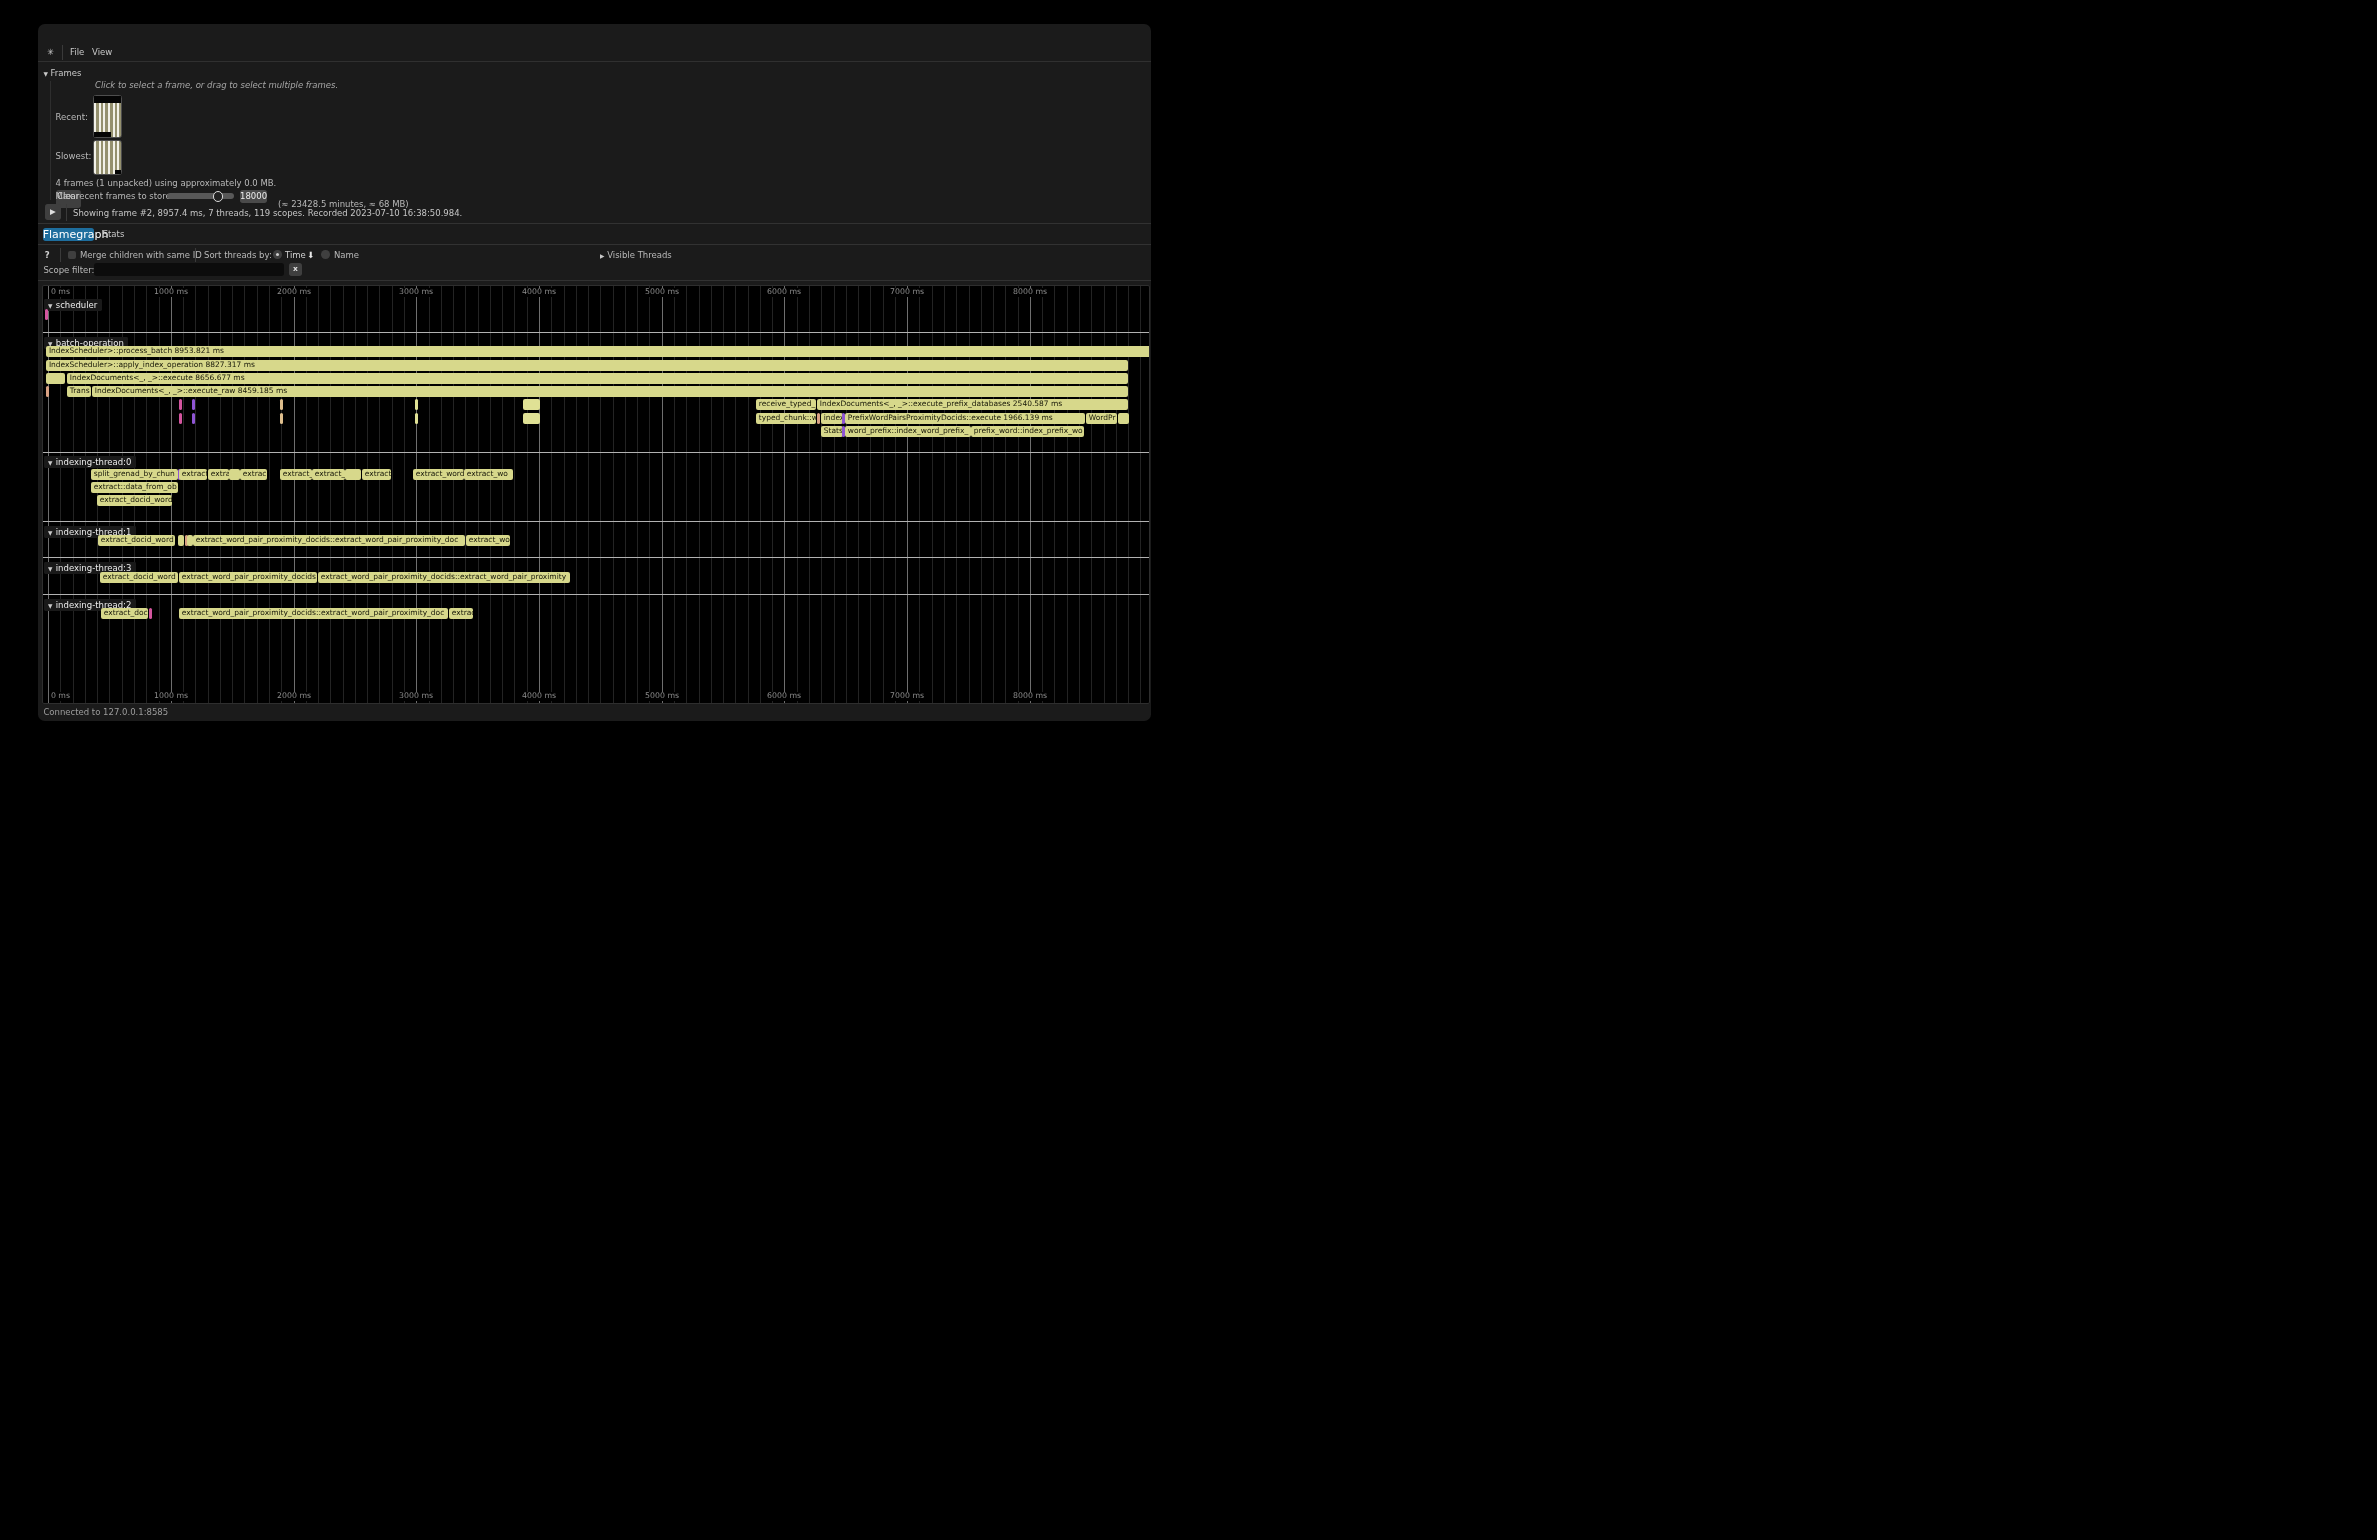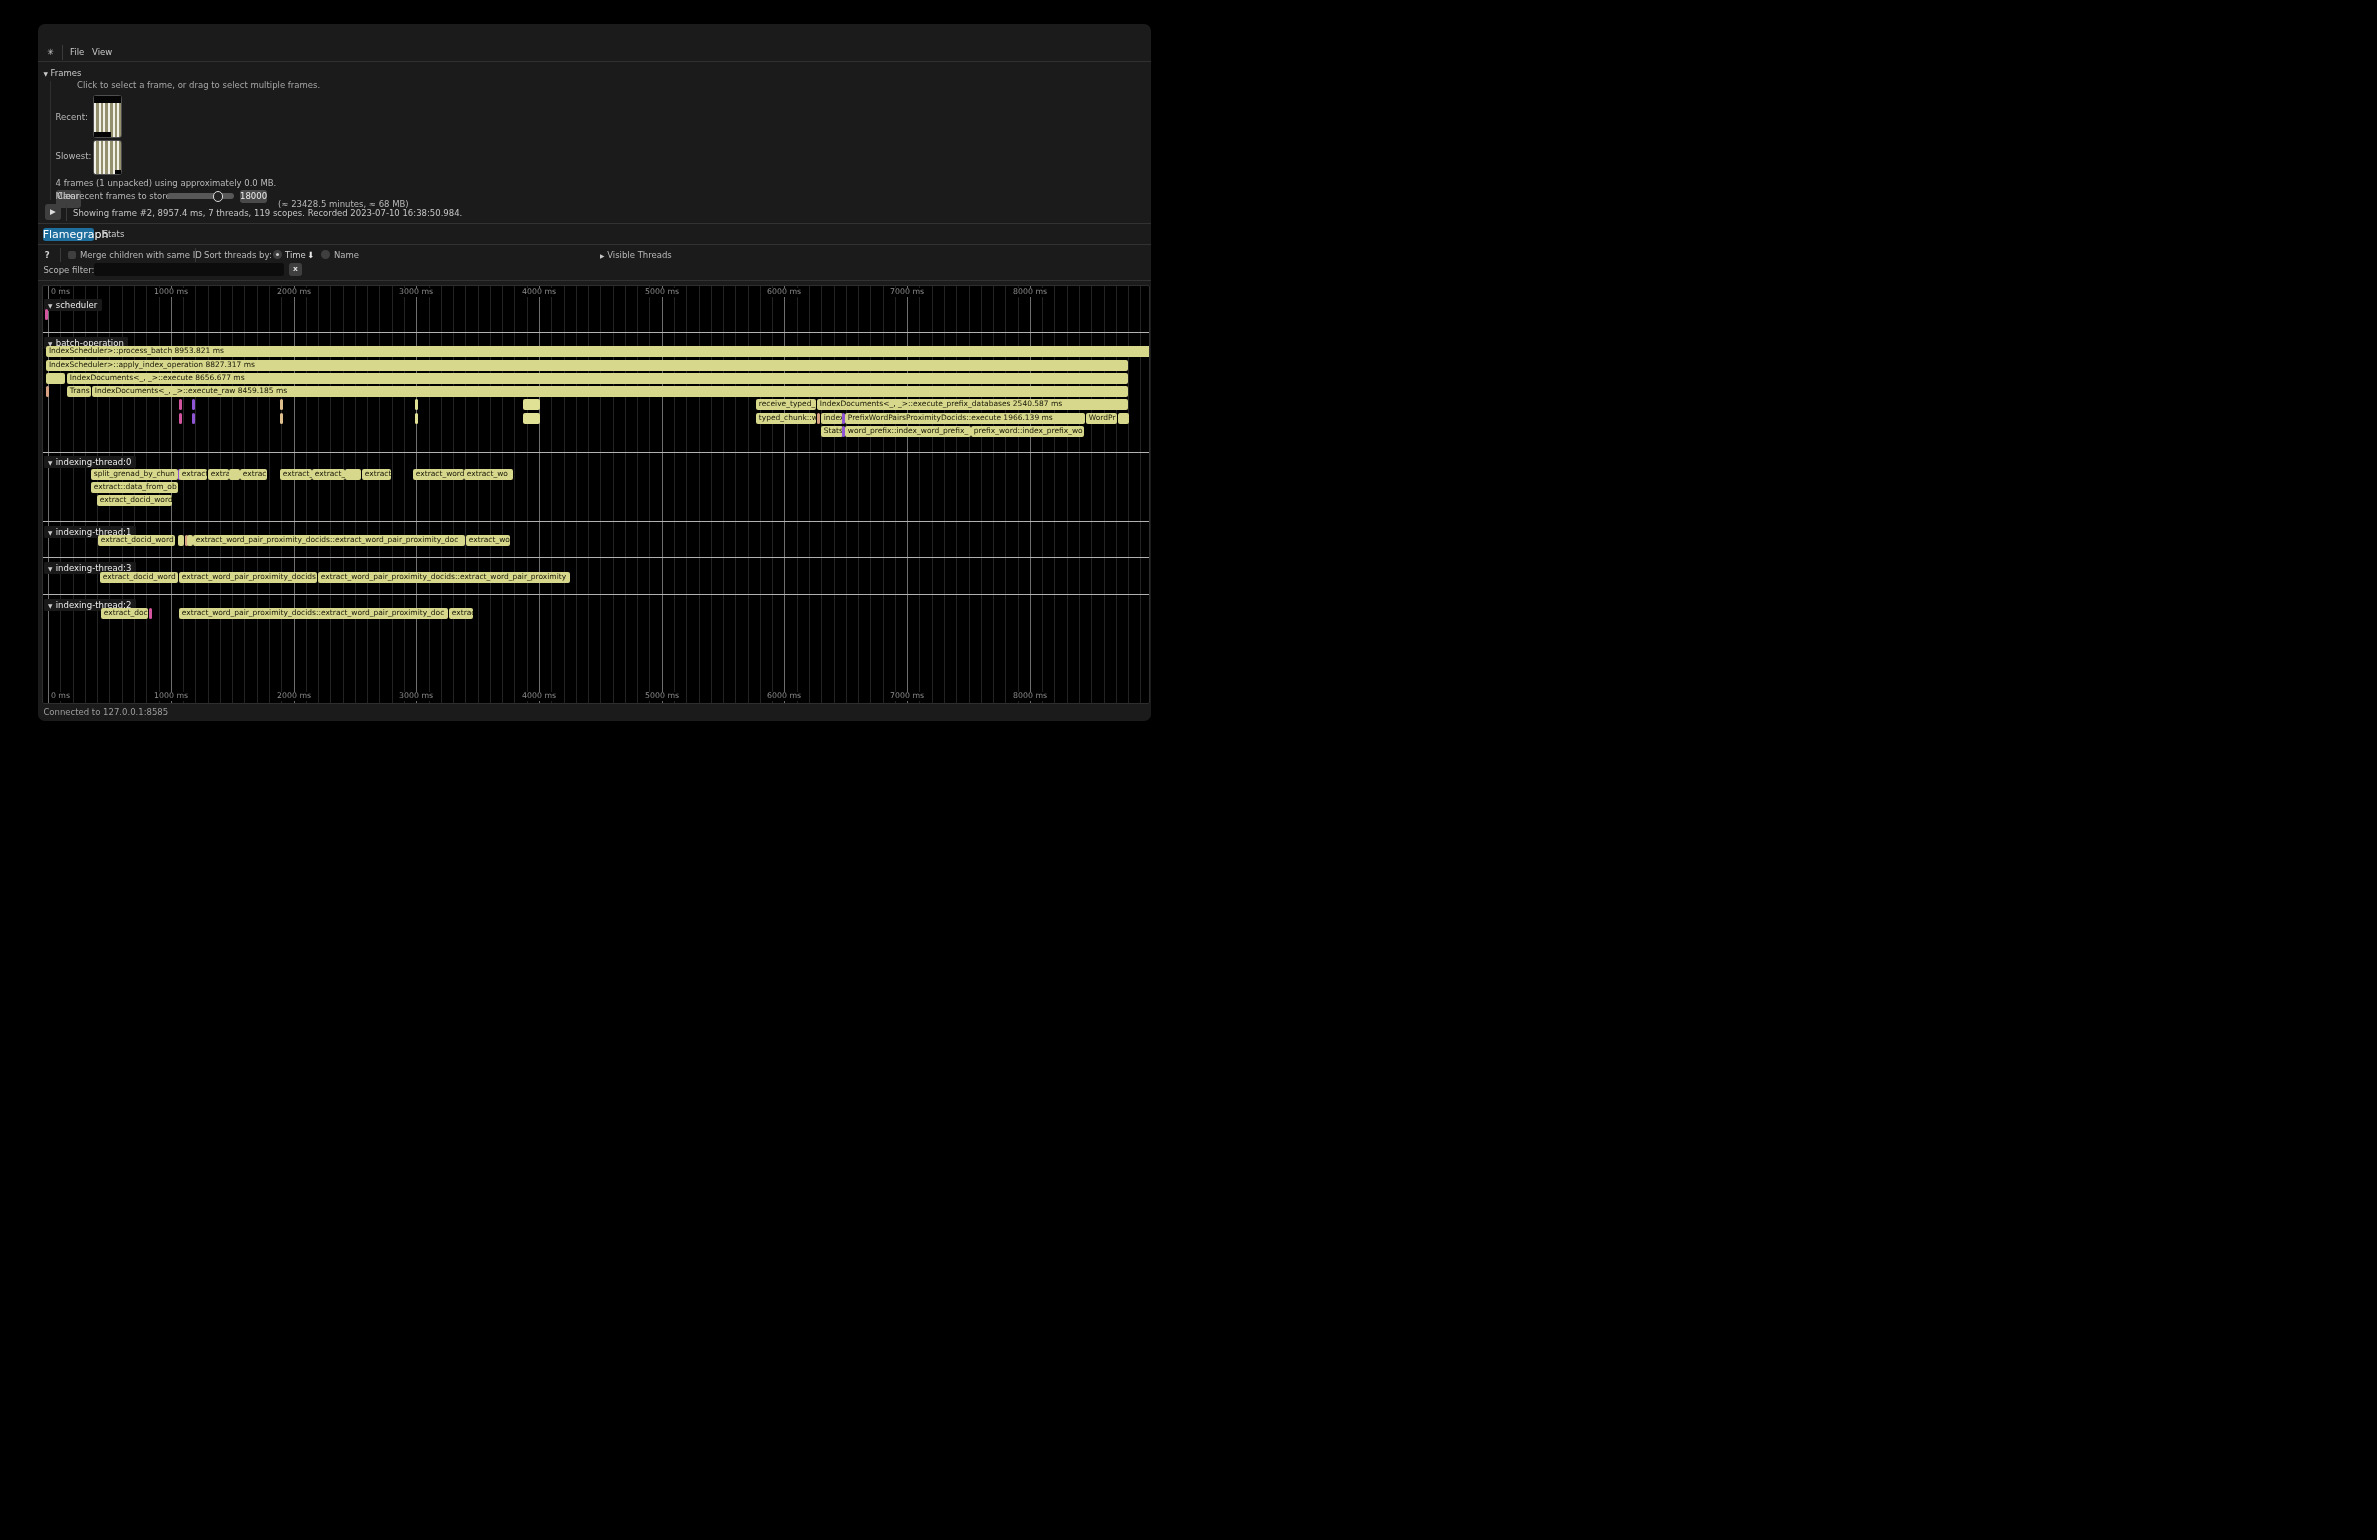--- a/index.html
+++ b/index.html
@@ -53,21 +53,21 @@
   <div class="menubar">
     <span class="menuitem" style="left:8.8px;color:#cfcfcf;">✳</span>
     <span class="vline" style="left:24.4px;top:1.4px;height:14.2px;"></span>
     <span class="menuitem" style="left:32px;">File</span>
     <span class="menuitem" style="left:54px;">View</span>
   </div>
 
   <div class="txt" style="left:5.4px;top:44px;"><span class="tri">▼</span>&nbsp;<span style="color:#c9c9c9;">Frames</span></div>
   <div class="vline" style="left:12.2px;top:57px;height:119px;background:#2e2e2e;"></div>
 
-  <div class="txt txtdim" style="left:39px;top:56px;">Click to select a frame, or drag to select multiple frames.</div>
+  <div class="txt txtdim" style="left:57px;top:56px;font-style:italic;">Click to select a frame, or drag to select multiple frames.</div>
 
   <div class="thumb" style="top:71px;height:43px;">
     <div class="cap"></div>
     <div class="foot"></div>
   </div>
   <div class="txt" style="left:17.6px;top:88px;">Recent:</div>
 
   <div class="thumb" style="top:116px;height:35px;">
     <div class="notch"></div>
   </div>

